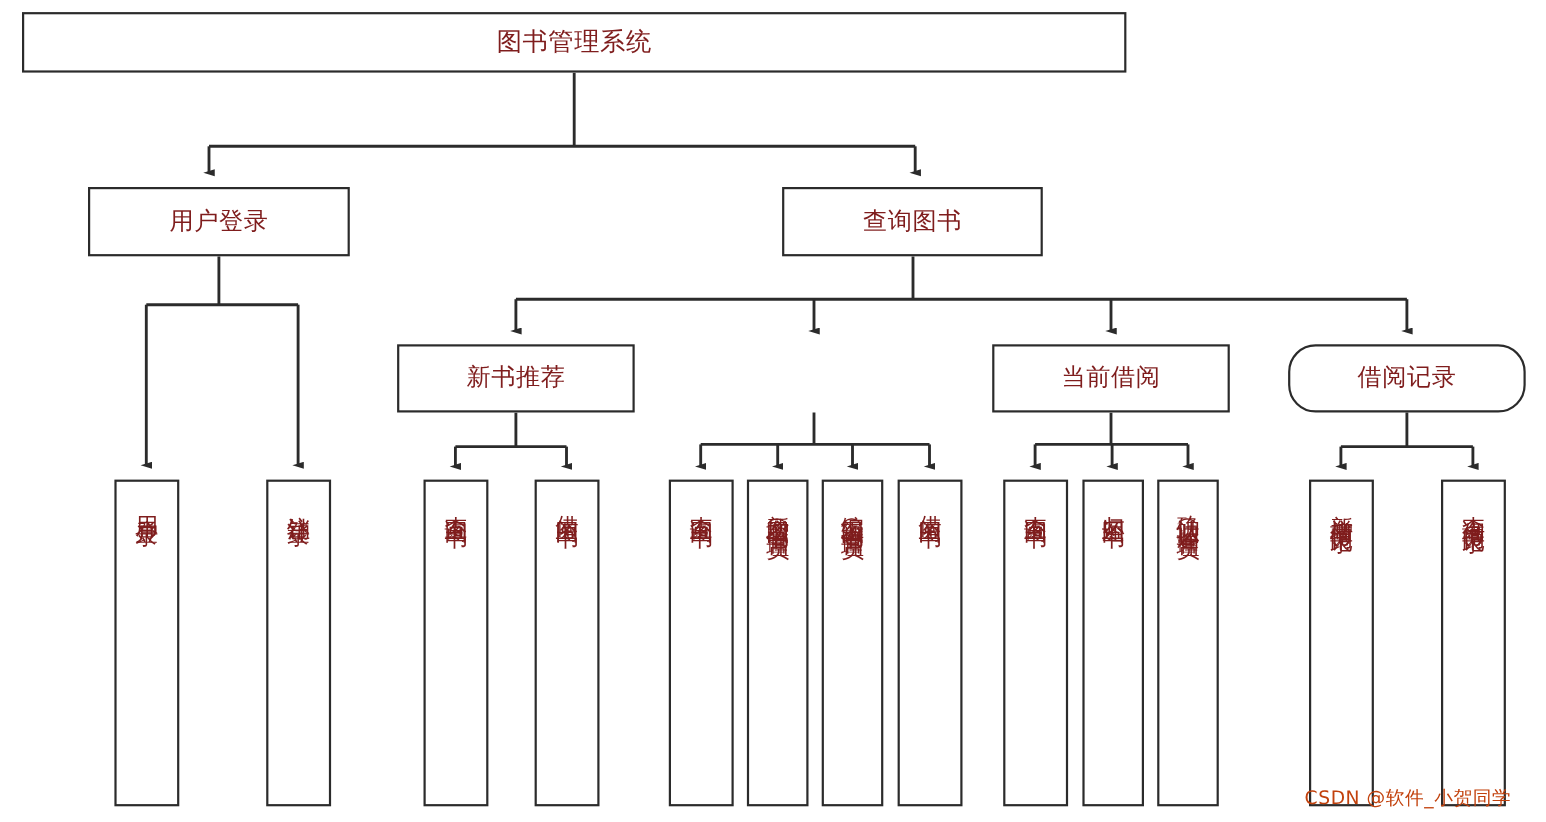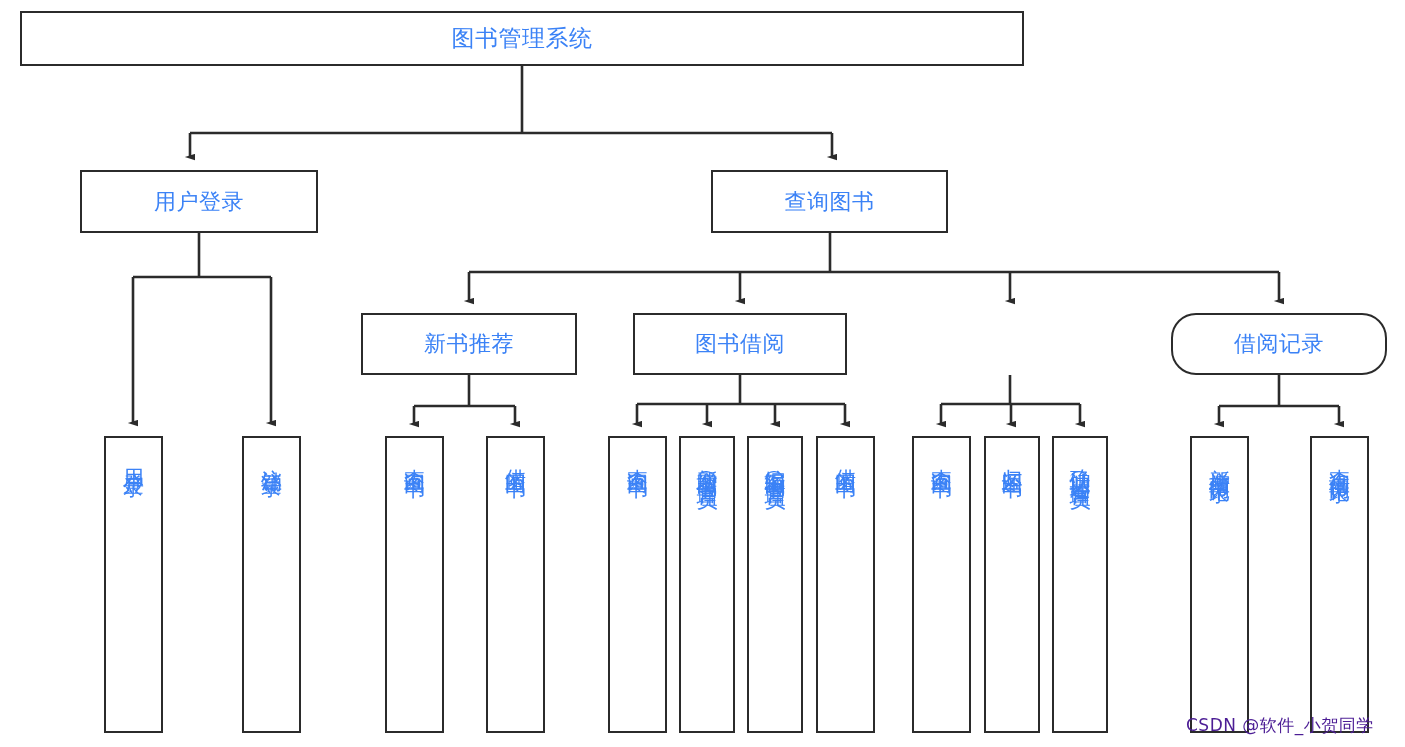--- a/index.html
+++ b/index.html
@@ -27,21 +27,21 @@
     pointer-events: none;
   }
   .node {
     position: absolute;
     box-sizing: border-box;
     background: #ffffff;
     border: 2.5px solid #2b2b2b;
     display: flex;
     align-items: center;
     justify-content: center;
-    color: #3b82f6;
+    color: #7f1d1d;
   }
   .node-label {
     display: block;
     text-align: center;
     line-height: 1.18;
     letter-spacing: 0.5px;
   }
   
   .node.horiz .node-label {
     font-size: 22px;
@@ -62,21 +62,21 @@
     font-size: 21px;
     line-height: 1.05;
     letter-spacing: 3px;
     white-space: nowrap;
   }
   #watermark {
     position: absolute;
     left: 1186px;
     top: 714px;
     font-size: 17px;
-    color: #4c1d95;
+    color: #c2410c;
     white-space: nowrap;
     letter-spacing: 0.5px;
     user-select: none;
   }
 </style>
 </head>
 <body>
 
 <div id="diagram-root">
 
@@ -137,22 +137,22 @@
   <div class="node horiz" style="left:80px; top:170px; width:238px; height:63px;">
     <span class="node-label">用户登录</span>
   </div>
   <div class="node horiz" style="left:711px; top:170px; width:237px; height:63px;">
     <span class="node-label">查询图书</span>
   </div>
 
   <div class="node horiz" style="left:361px; top:313px; width:216px; height:62px;">
     <span class="node-label">新书推荐</span>
   </div>
-  <div class="node horiz" style="left:633px; top:313px; width:214px; height:62px;">
-    <span class="node-label">图书借阅</span>
+  <div class="node horiz" style="left:902px; top:313px; width:216px; height:62px;">
+    <span class="node-label">当前借阅</span>
   </div>
   <div class="node horiz" style="left:1171px; top:313px; width:216px; height:62px;border-radius:25px;">
     <span class="node-label">借阅记录</span>
   </div>
 
   <div class="node vert" style="left:104px; top:436px; width:59px; height:297px;">
     <span class="node-label">用户登录</span>
   </div>
   <div class="node vert" style="left:242px; top:436px; width:59px; height:297px;">
     <span class="node-label">注销登录</span>

